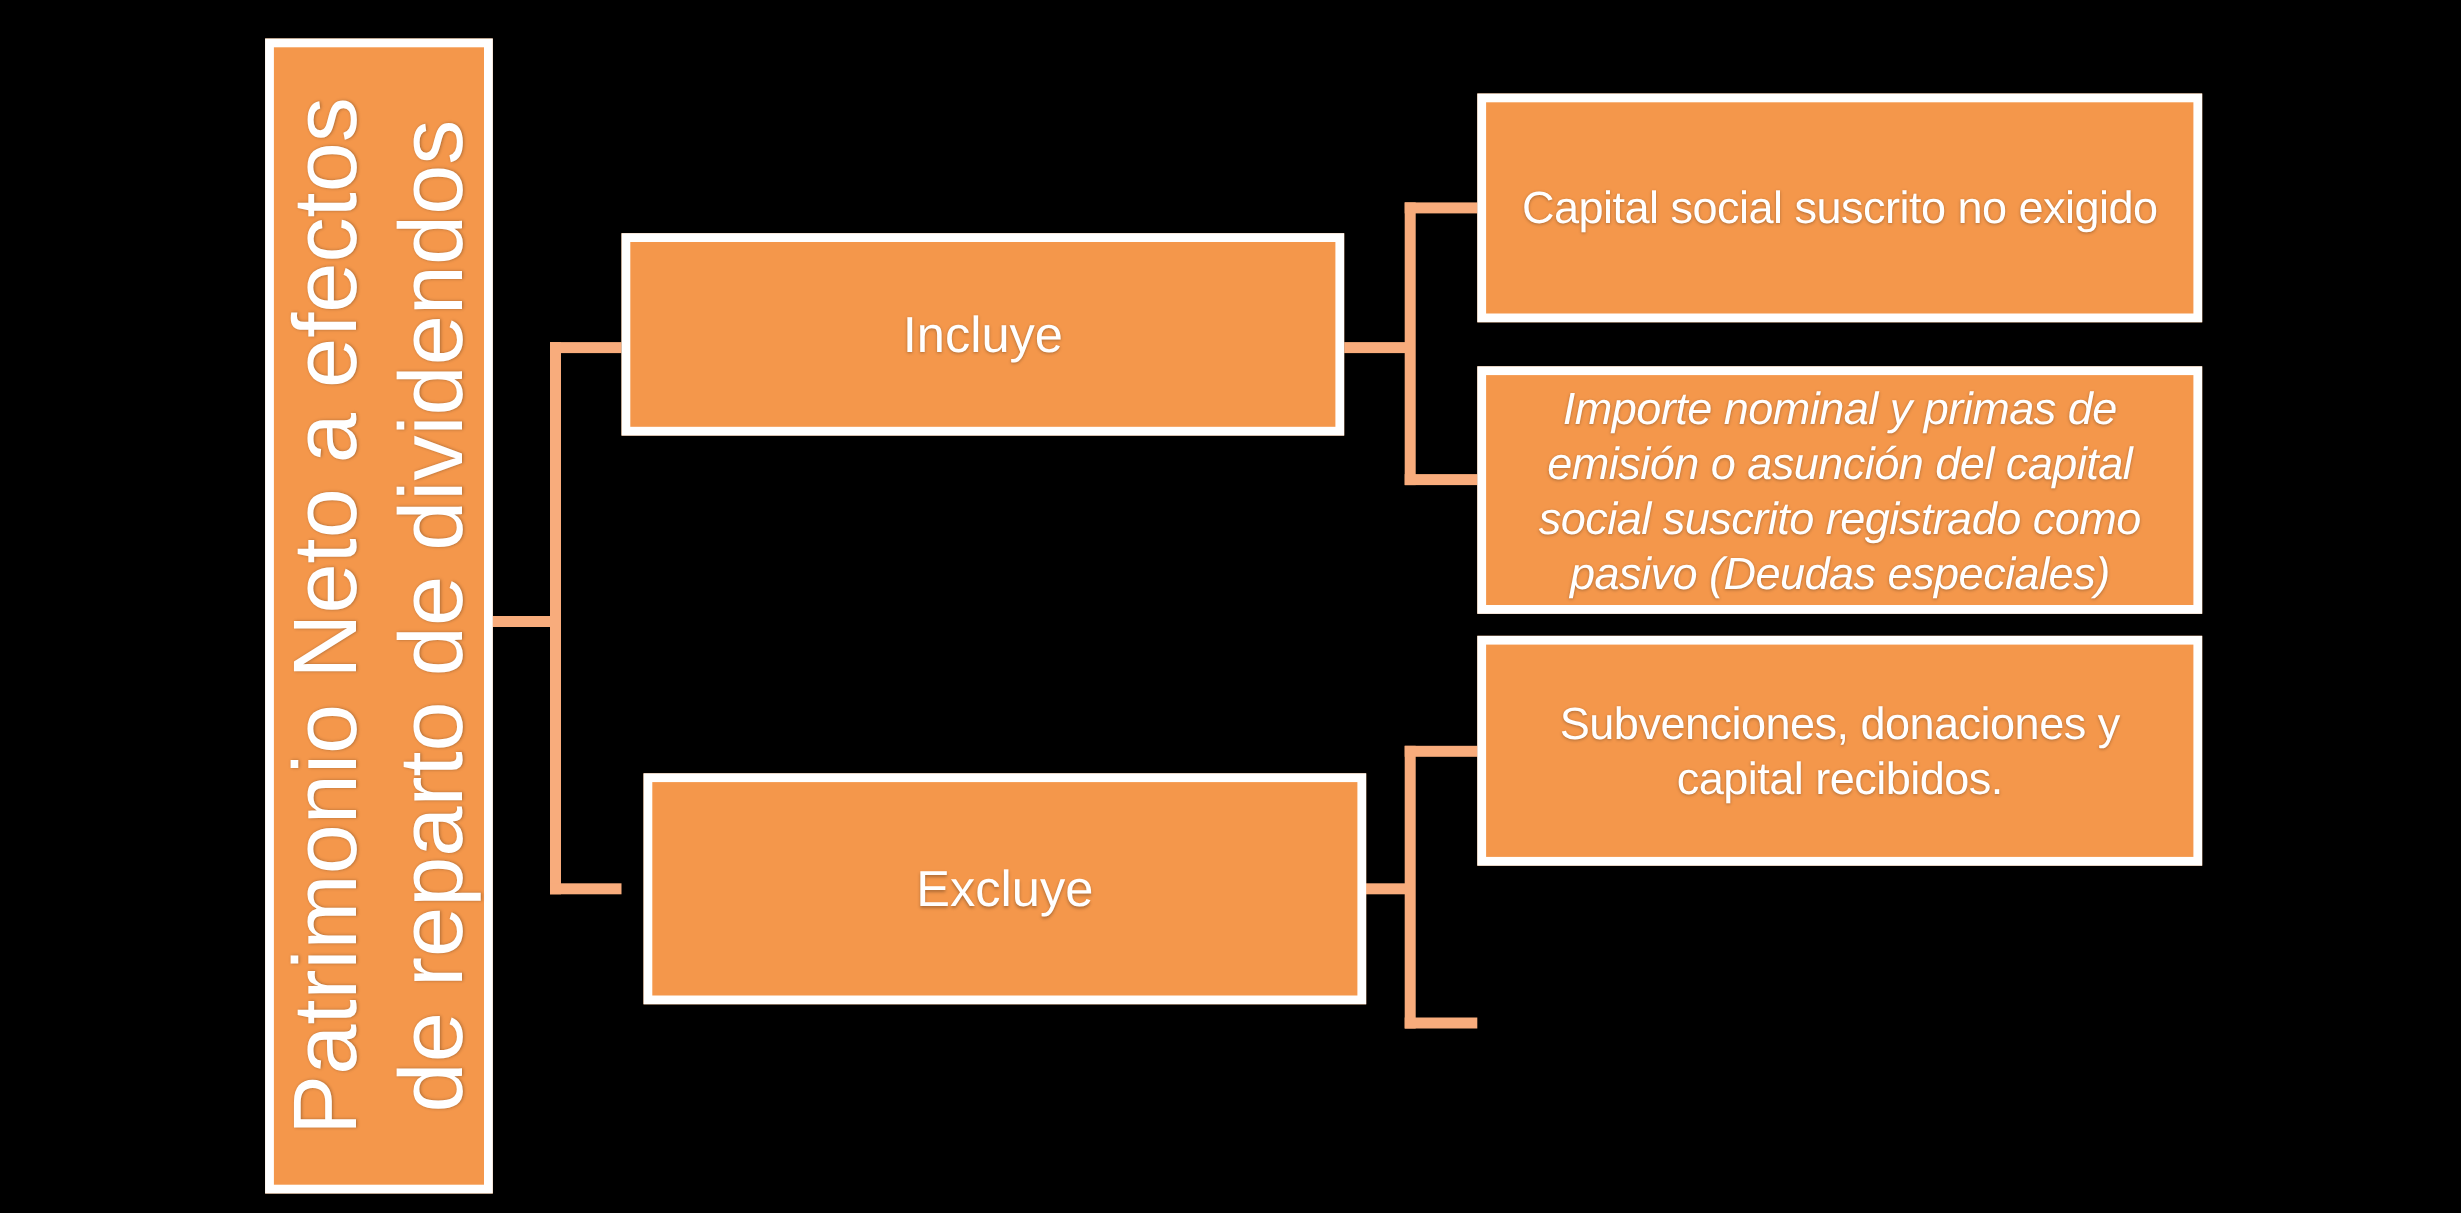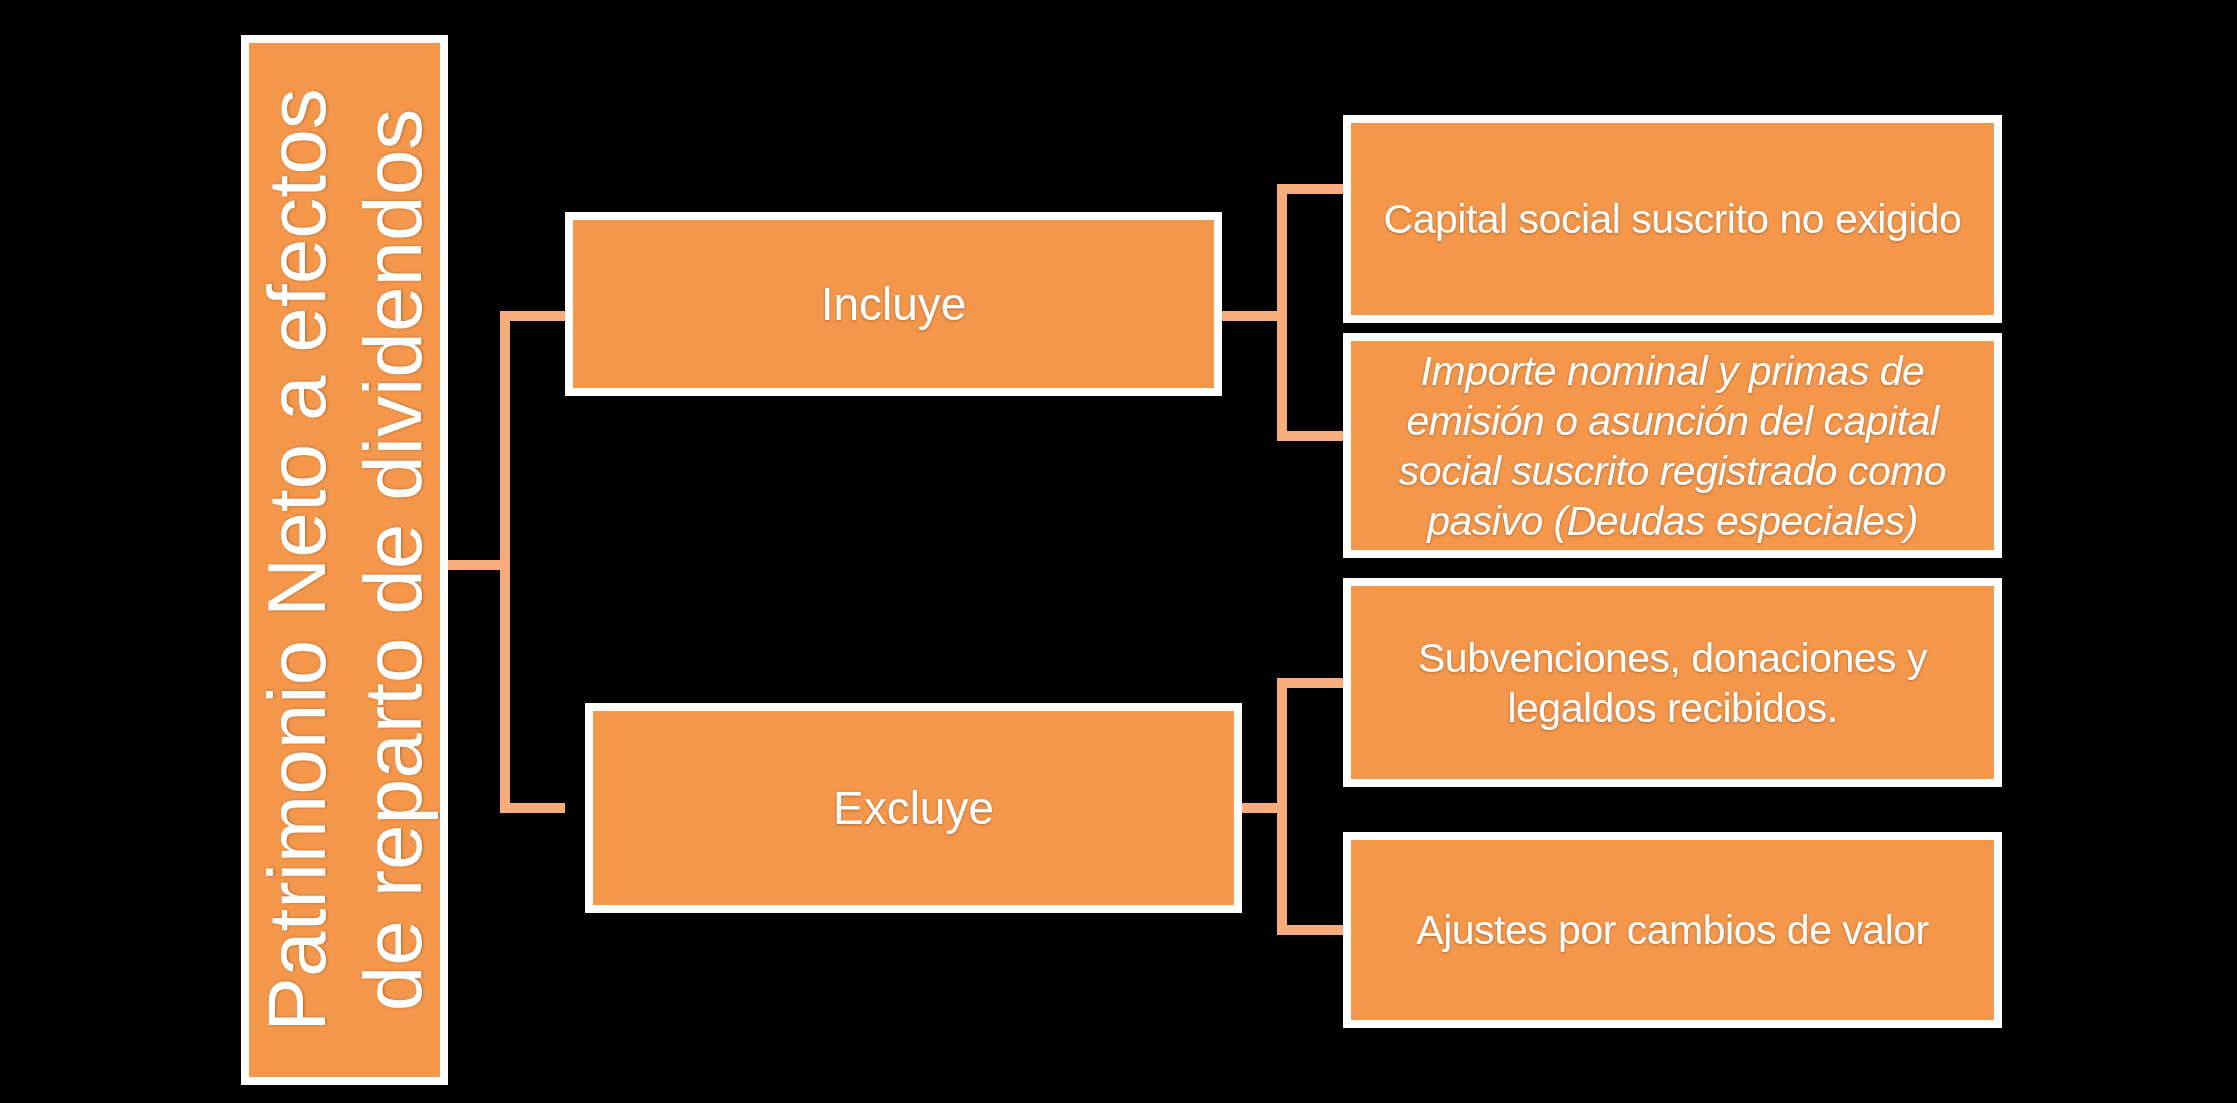--- a/index.html
+++ b/index.html
@@ -37,21 +37,21 @@
     transform:translate(-50%,-50%) rotate(-90deg);
     display:flex;align-items:center;justify-content:center;
     text-align:center;
     font-size:82px;line-height:96px;
     white-space:pre-line;
   }
   .node-mid{font-size:46px;line-height:52px;}
   .node-incluye{left:565px;top:212px;width:657px;height:184px;}
   .node-excluye{left:565px;top:703px;width:657px;height:210px;margin-left:20px;}
   .node-child{font-size:41px;line-height:50px;letter-spacing:-0.5px;padding:0 4px;}
-  .node-c1{left:1343px;top:85px; width:659px;height:208px;margin-top:30px;}
+  .node-c1{left:1343px;top:85px; width:659px;height:208px;}
   .node-c2{left:1343px;top:333px;width:659px;height:225px;font-style:italic;}
   .node-c3{left:1343px;top:578px;width:659px;height:209px;}
   .node-c4{left:1343px;top:832px;width:659px;height:196px;}
   .conn{position:absolute;background:var(--connector);}
   
   .conn-root-stub {left:448px; top:560px;width:57px; height:10px;}
   .conn-left-vert {left:500px; top:311px;width:10px; height:502px;}
   .conn-left-top  {left:500px; top:311px;width:65px; height:10px;}
   .conn-left-bot  {left:500px; top:803px;width:65px; height:10px;}
   
@@ -95,17 +95,16 @@
   <div class="node node-mid node-excluye">Excluye</div>
 
   <div class="node node-child node-c1">Capital social suscrito no exigido</div>
 
   <div class="node node-child node-c2">Importe nominal y primas de
 emisión o asunción del capital
 social suscrito registrado como
 pasivo (Deudas especiales)</div>
 
   <div class="node node-child node-c3">Subvenciones, donaciones y
-legaldos recibidos.</div>
+capital recibidos.</div>
 
-  <div class="node node-child node-c4">Ajustes por cambios de valor</div>
 
 </div>
 
 </body></html>

